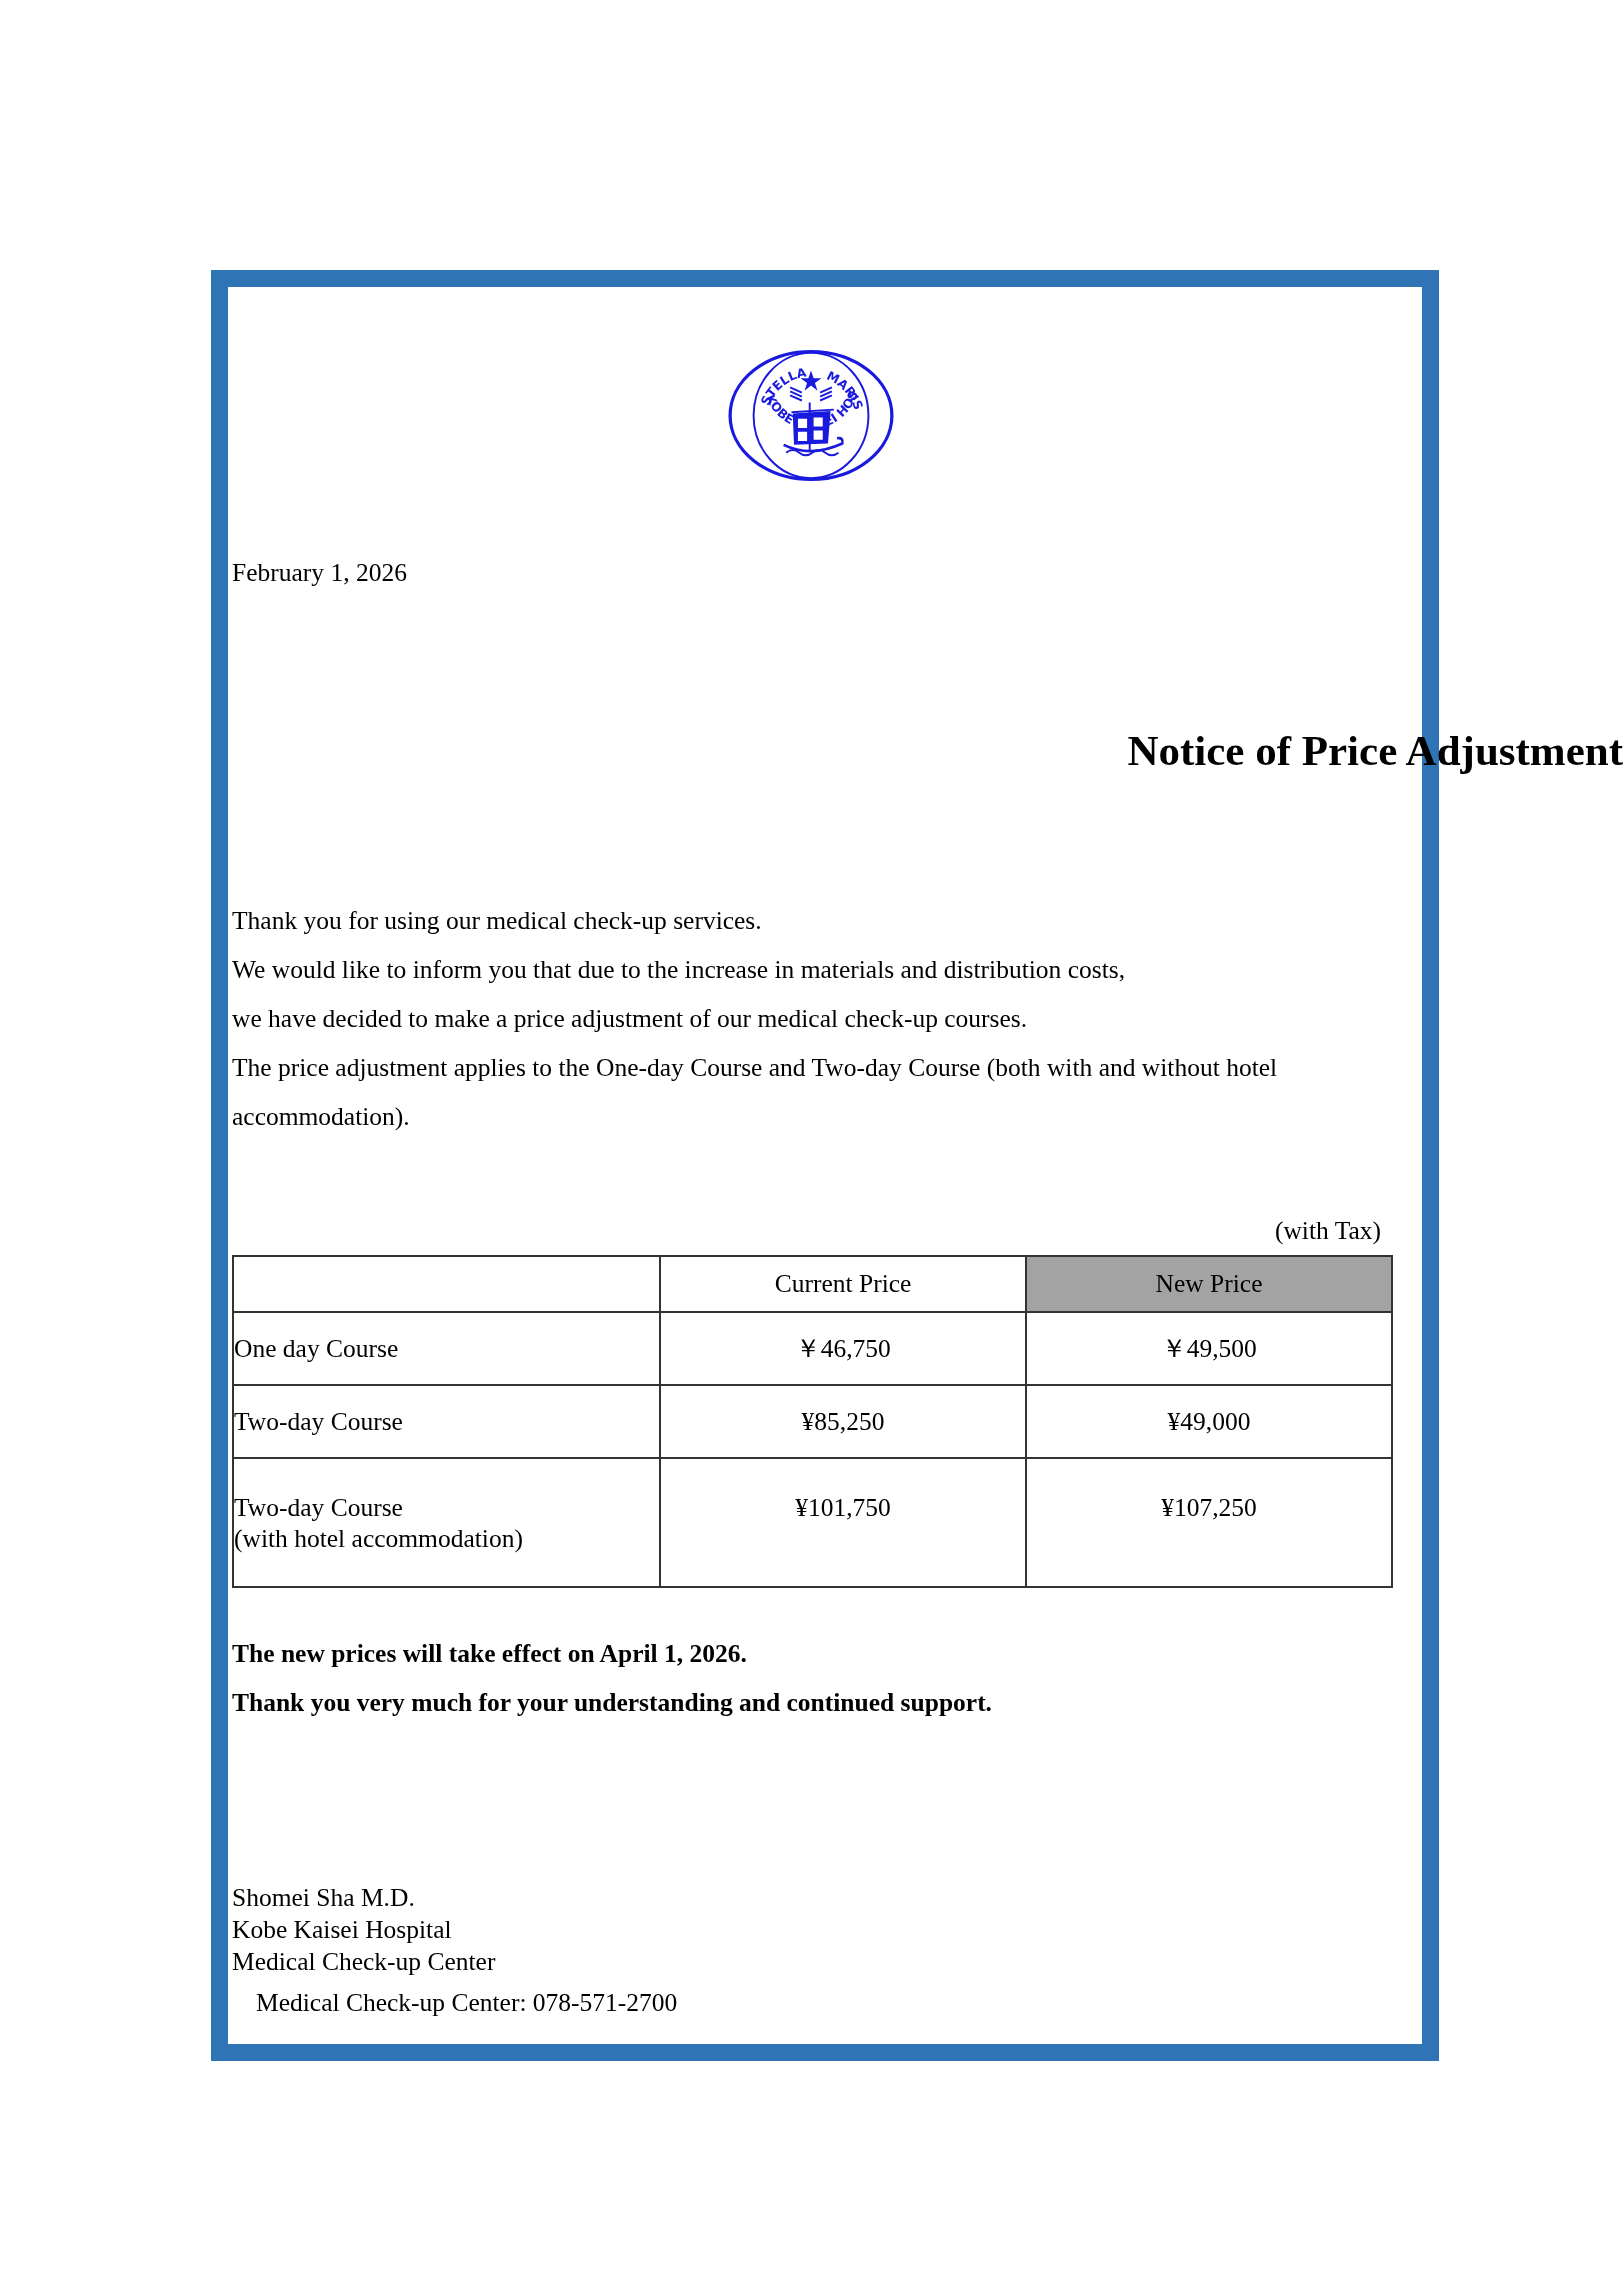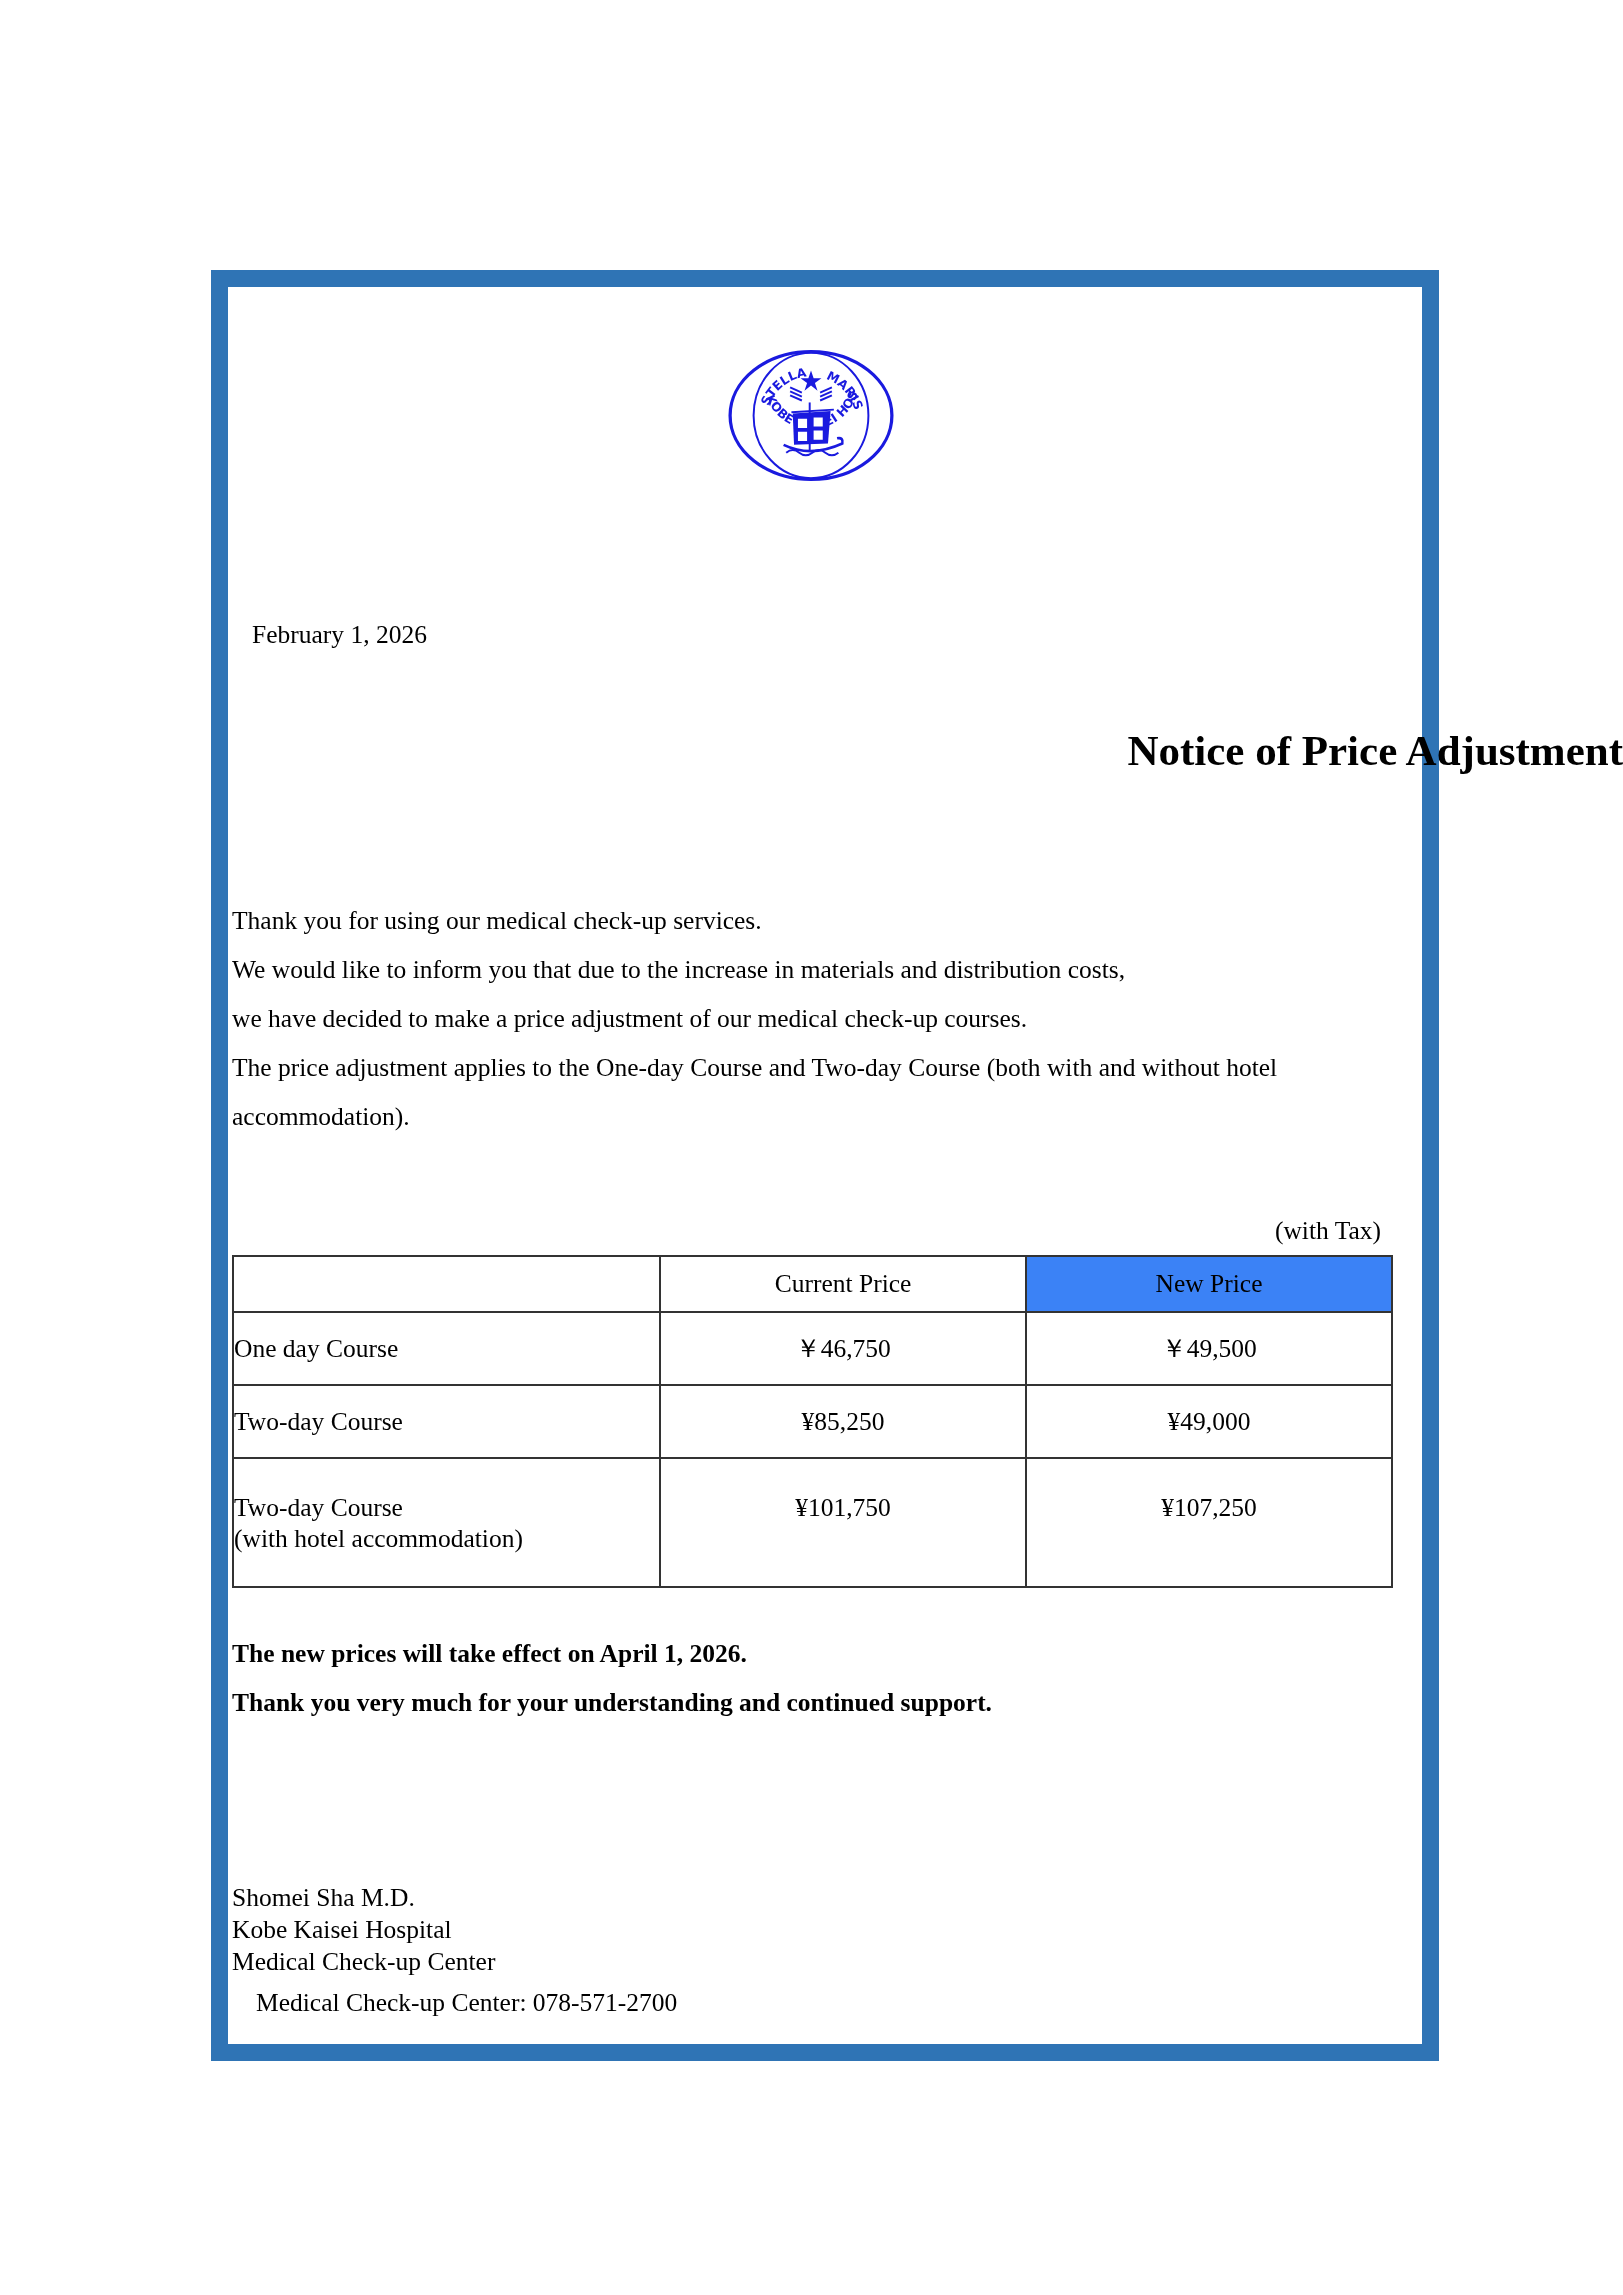--- a/index.html
+++ b/index.html
@@ -8,37 +8,37 @@
       font-family: "Liberation Serif", "DejaVu Serif", serif; color: #000;
     }
     .frame {
       position: absolute; left: 211px; top: 270px;
       width: 1194px; height: 1757px;
       border: 17px solid #2f74b5;
       background: #fff;
     }
     .logo { position: absolute; left: 726px; top: 347px; width: 170px; height: 137px; }
     .text { position: absolute; left: 232px; font-size: 25.5px; line-height: 1; white-space: nowrap; }
-    .date { top: 622px; margin-left: 20px; }
+    .date { top: 560px; }
     .title {
       position: absolute; left: 0; width: 1623px; top: 726px; text-align: right;
       font-size: 43px; font-weight: bold;
     }
     .para { top: 896px; }
     .para div { height: 49px; line-height: 49px; }
     .tax { position: absolute; right: 242px; top: 1216px; font-size: 25.5px; }
     table.prices {
       position: absolute; left: 232px; top: 1255px;
       width: 1161px; border-collapse: collapse; font-size: 25.5px;
     }
     table.prices td, table.prices th {
       border: 2px solid #333; font-weight: normal; padding: 0;
     }
     table.prices th { height: 54px; text-align: center; vertical-align: middle; }
-    th.new { background: #3b82f6; }
+    th.new { background: #a3a3a3; }
     td.label { padding-left: 14.4px; text-align: left; }
     td.val { text-align: center; }
     tr.r1 td, tr.r2 td { height: 71px; vertical-align: middle; }
     tr.r3 td { height: 93px; vertical-align: top; padding-top: 34px; }
     tr.r3 td.label { line-height: 31px; padding-top: 33px; }
     .col1 { width: 427px; } .col2 { width: 366px; } .col3 { width: 366px; }
     .closing { top: 1629px; font-weight: bold; }
     .closing div { height: 49px; line-height: 49px; }
     .sig { top: 1882px; }
     .sig div { height: 32px; line-height: 32px; }

